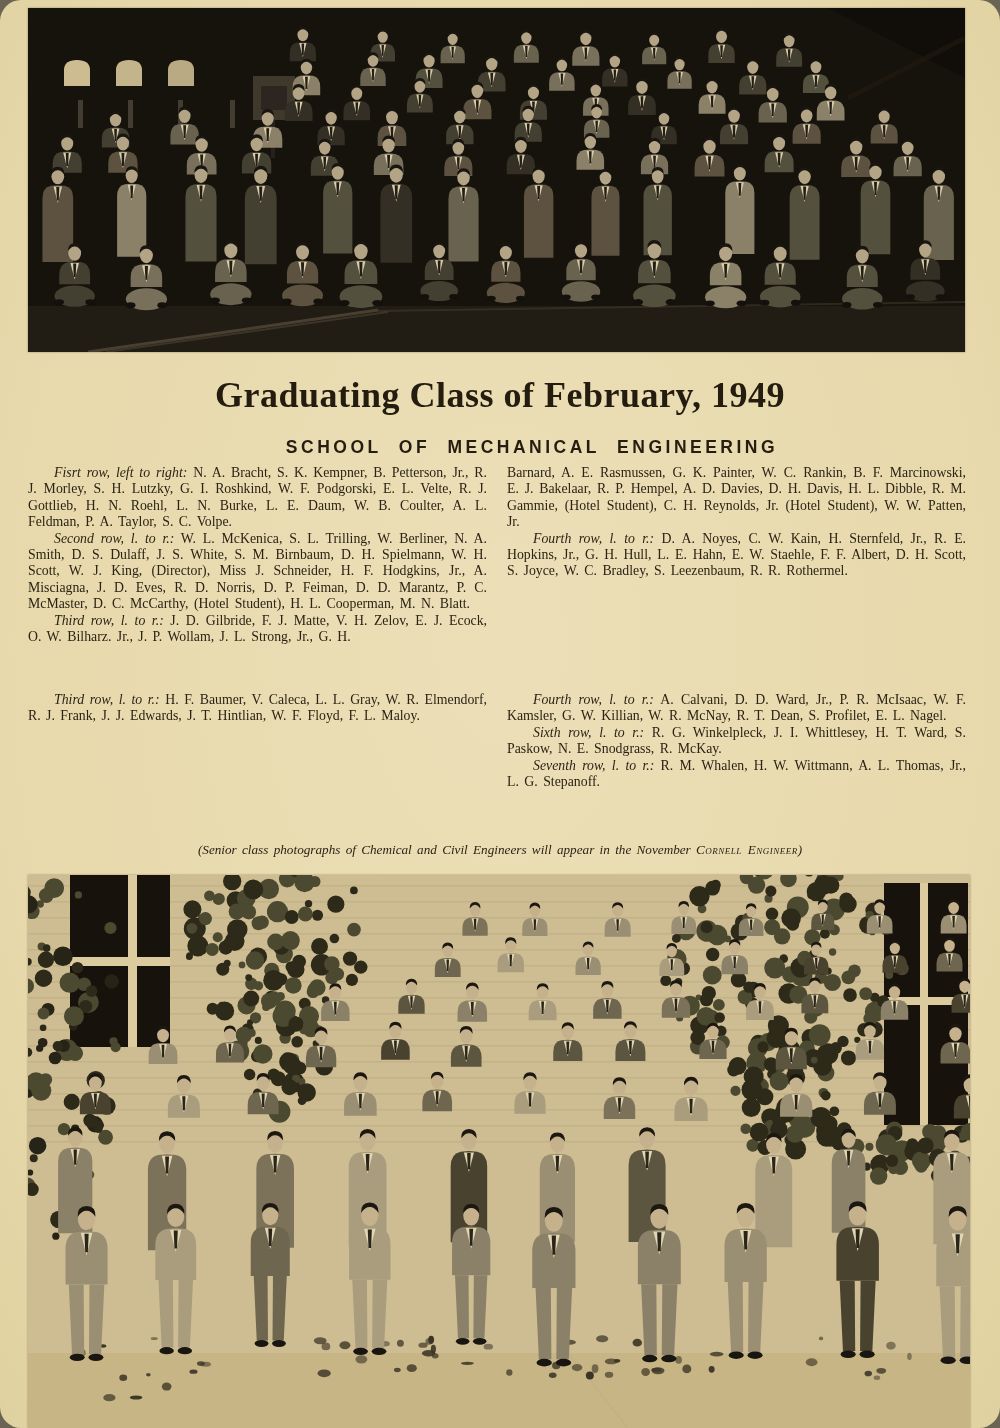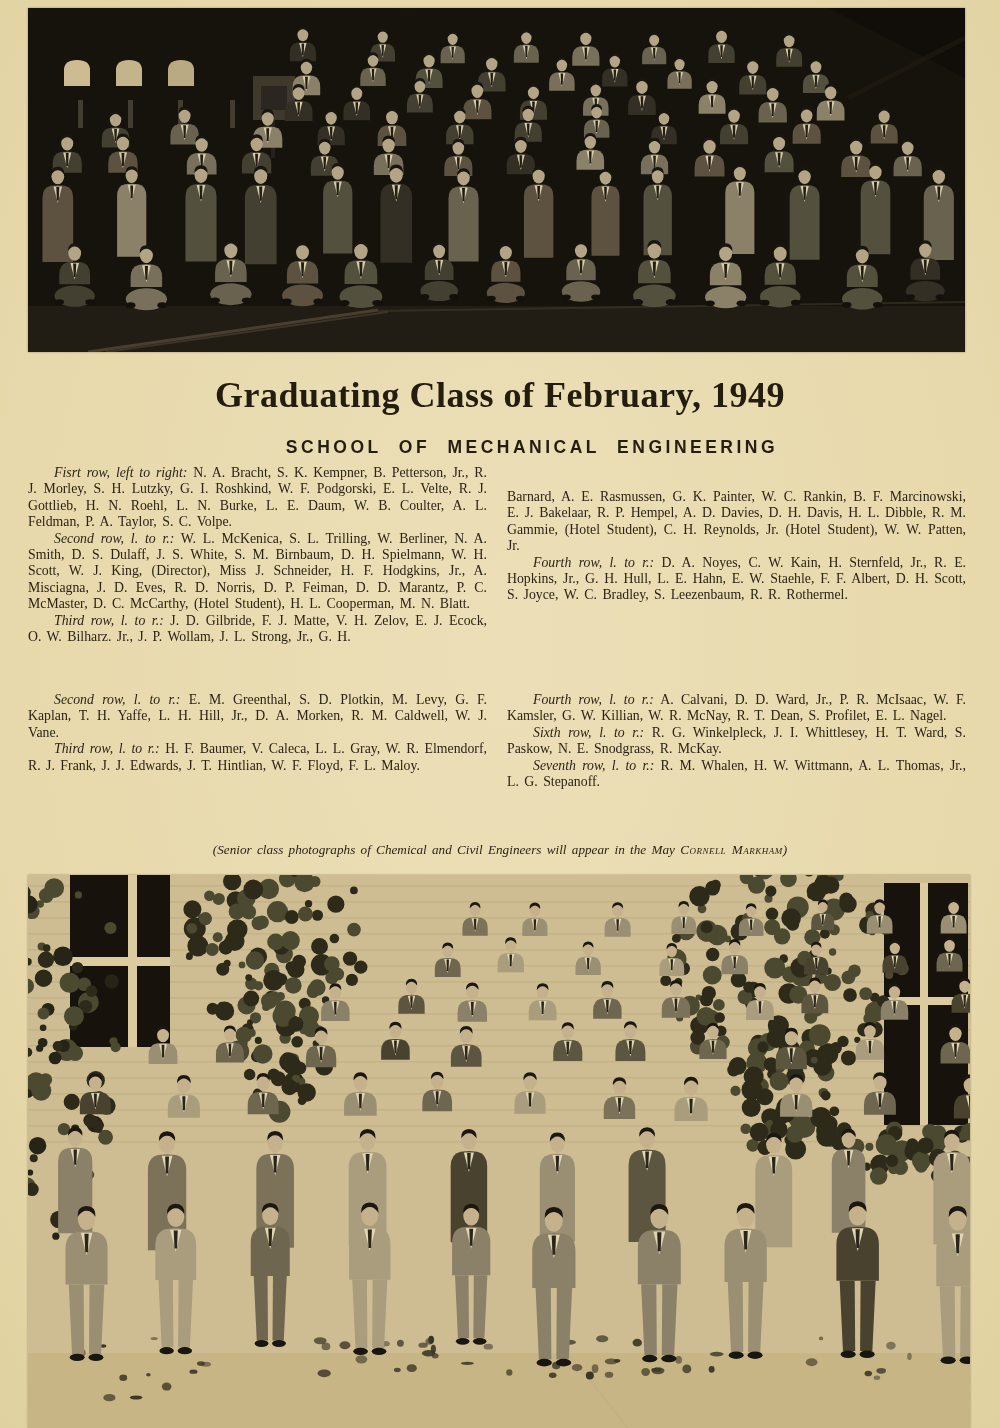--- a/index.html
+++ b/index.html
@@ -3,20 +3,21 @@
 <meta charset="utf-8">
 <style>
   html,body{margin:0;padding:0;background:#6b6353;}
   .page{
     position:relative;width:1000px;height:1428px;margin:0 auto;
     background:#e9dcb2;
     background-image:radial-gradient(ellipse at 50% 45%, #ecdfb8 0%, #e7d9ab 70%, #e0d1a0 100%);
     overflow:hidden;
     font-family:"Liberation Serif", serif;
     color:#2a2214;
+    border-radius:21px;
   }
   .photo{position:absolute;display:block;box-shadow:0 0 2px rgba(60,50,30,.45);}
   #photo-top{left:28px;top:8px;width:937px;height:344px;}
   #photo-bottom{left:28px;top:875px;width:942px;height:553px;}
   .page-title{
     position:absolute;top:374px;left:0;width:100%;text-align:center;
     font-family:"Liberation Serif", serif;font-weight:700;font-size:36px;
     letter-spacing:.5px;color:#231c0f;
   }
   .section-heading{
@@ -27,21 +28,21 @@
   #heading-mech{top:437px;}
   #heading-elec{top:662px;}
   .cols{position:absolute;left:28px;width:938px;display:flex;gap:20px;}
   #cols-mech{top:465px;}
   #cols-elec{top:692px;}
   .col{flex:1 1 0;}
   .col p{
     margin:0;padding:0;font-size:13.8px;line-height:16.4px;
     text-align:justify;text-indent:26px;word-spacing:2px;color:#2b2315;
   }
-  .col p.cont{text-indent:0;margin-top:24px;}
+  .col p.cont{text-indent:0;}
   .col p i{font-style:italic;}
   .footnote{
     position:absolute;top:842px;left:0;width:100%;text-align:center;
     font-size:13.2px;font-style:italic;color:#2b2315;word-spacing:2px;
   }
   .footnote .brand{font-variant:small-caps;letter-spacing:.5px;}
 </style>
 </head>
 <body>
 
@@ -678,31 +679,30 @@
     </div>
     <div class="col">
       <p class="cont"><span>Barnard, A. E. Rasmussen, G. K. Painter, W. C. Rankin, B. F. Marcinowski, E. J. Bakelaar, R. P. Hempel, A. D. Davies, D. H. Davis, H. L. Dibble, R. M. Gammie, (Hotel Student), C. H. Reynolds, Jr. (Hotel Student), W. W. Patten, Jr.</span></p>
       <p><i>Fourth row, l. to r.:</i> <span>D. A. Noyes, C. W. Kain, H. Sternfeld, Jr., R. E. Hopkins, Jr., G. H. Hull, L. E. Hahn, E. W. Staehle, F. F. Albert, D. H. Scott, S. Joyce, W. C. Bradley, S. Leezenbaum, R. R. Rothermel.</span></p>
     </div>
   </div>
 
 
   <div class="cols" id="cols-elec">
     <div class="col">
-      <p><i>Second row, l. to r.:</i> <span>E. M. Greenthal, S. D. Plotkin, M. Levy, G. F. Kaplan, T. H. Yaffe, L. H. Hill, Jr., D. A. Morken, R. M. Caldwell, W. J. Vane.</span></p>
       <p><i>Third row, l. to r.:</i> <span>H. F. Baumer, V. Caleca, L. L. Gray, W. R. Elmendorf, R. J. Frank, J. J. Edwards, J. T. Hintlian, W. F. Floyd, F. L. Maloy.</span></p>
     </div>
     <div class="col">
       <p><i>Fourth row, l. to r.:</i> <span>A. Calvani, D. D. Ward, Jr., P. R. McIsaac, W. F. Kamsler, G. W. Killian, W. R. McNay, R. T. Dean, S. Profilet, E. L. Nagel.</span></p>
       <p><i>Sixth row, l. to r.:</i> <span>R. G. Winkelpleck, J. I. Whittlesey, H. T. Ward, S. Paskow, N. E. Snodgrass, R. McKay.</span></p>
       <p><i>Seventh row, l. to r.:</i> <span>R. M. Whalen, H. W. Wittmann, A. L. Thomas, Jr., L. G. Stepanoff.</span></p>
     </div>
   </div>
 
-  <div class="footnote"><span>(Senior class photographs of Chemical and Civil Engineers will appear in the May </span><span class="brand">Cornell Markham</span><span>)</span></div>
+  <div class="footnote"><span>(Senior class photographs of Chemical and Civil Engineers will appear in the November </span><span class="brand">Cornell Engineer</span><span>)</span></div>
 
   <svg id="photo-bottom" class="photo" viewBox="0 0 942 553">
       <rect x="0" y="0" width="942" height="553" fill="#cebd92"></rect>
       <rect x="0" y="10" width="942" height="1.5" fill="#c1af84" opacity="0.7"></rect>
       <rect x="0" y="26" width="942" height="1.5" fill="#c1af84" opacity="0.7"></rect>
       <rect x="0" y="42" width="942" height="1.5" fill="#c1af84" opacity="0.7"></rect>
       <rect x="0" y="58" width="942" height="1.5" fill="#c1af84" opacity="0.7"></rect>
       <rect x="0" y="74" width="942" height="1.5" fill="#c1af84" opacity="0.7"></rect>
       <rect x="0" y="90" width="942" height="1.5" fill="#c1af84" opacity="0.7"></rect>
       <rect x="0" y="106" width="942" height="1.5" fill="#c1af84" opacity="0.7"></rect>

